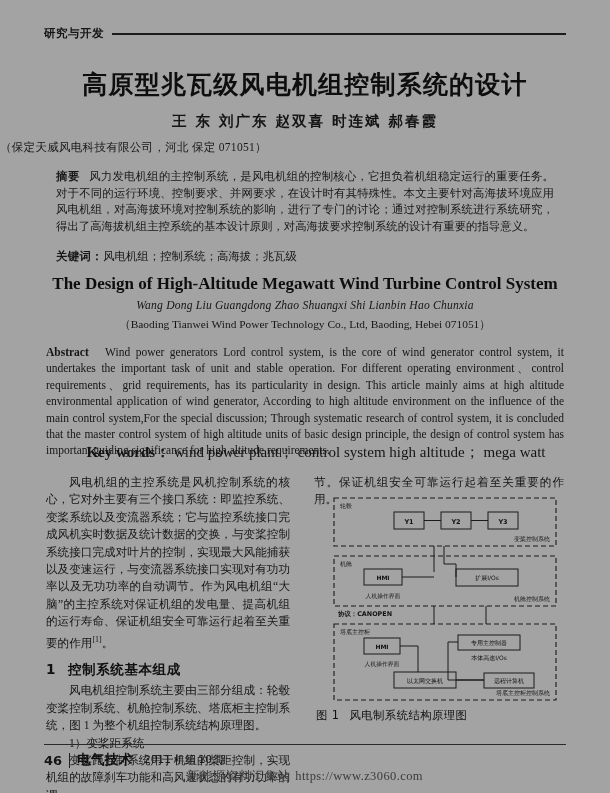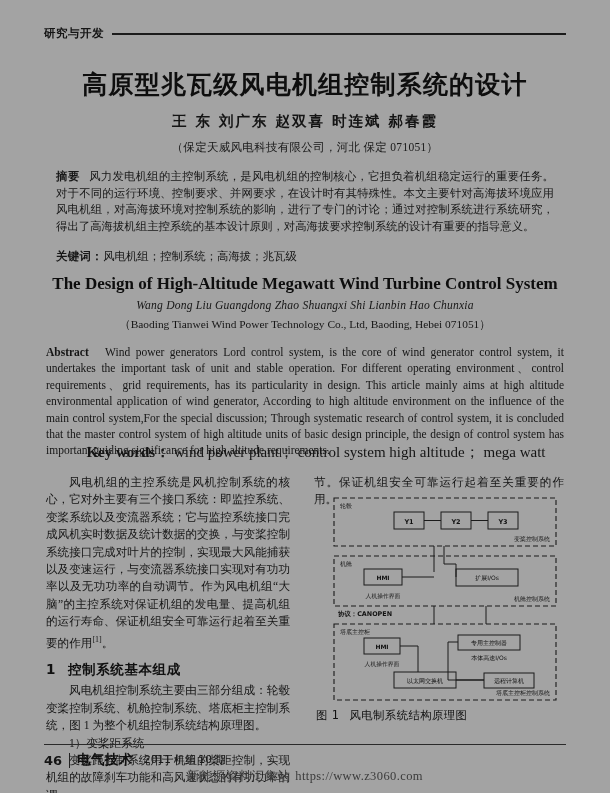--- a/index.html
+++ b/index.html
@@ -72,21 +72,21 @@
     font-weight: bold;
     font-size: 14.5px;
     letter-spacing: 2px;
     color: #141414;
   }
   .affil-cn {
     position: absolute;
     left: 0;
     top: 140px;
     width: 610px;
-    text-align: center;
+    text-align: left;
     font-size: 11.5px;
     letter-spacing: 0.3px;
     color: #191919;
   }
 
   
   .abs-cn {
     position: absolute;
     left: 56px;
     top: 168px;

